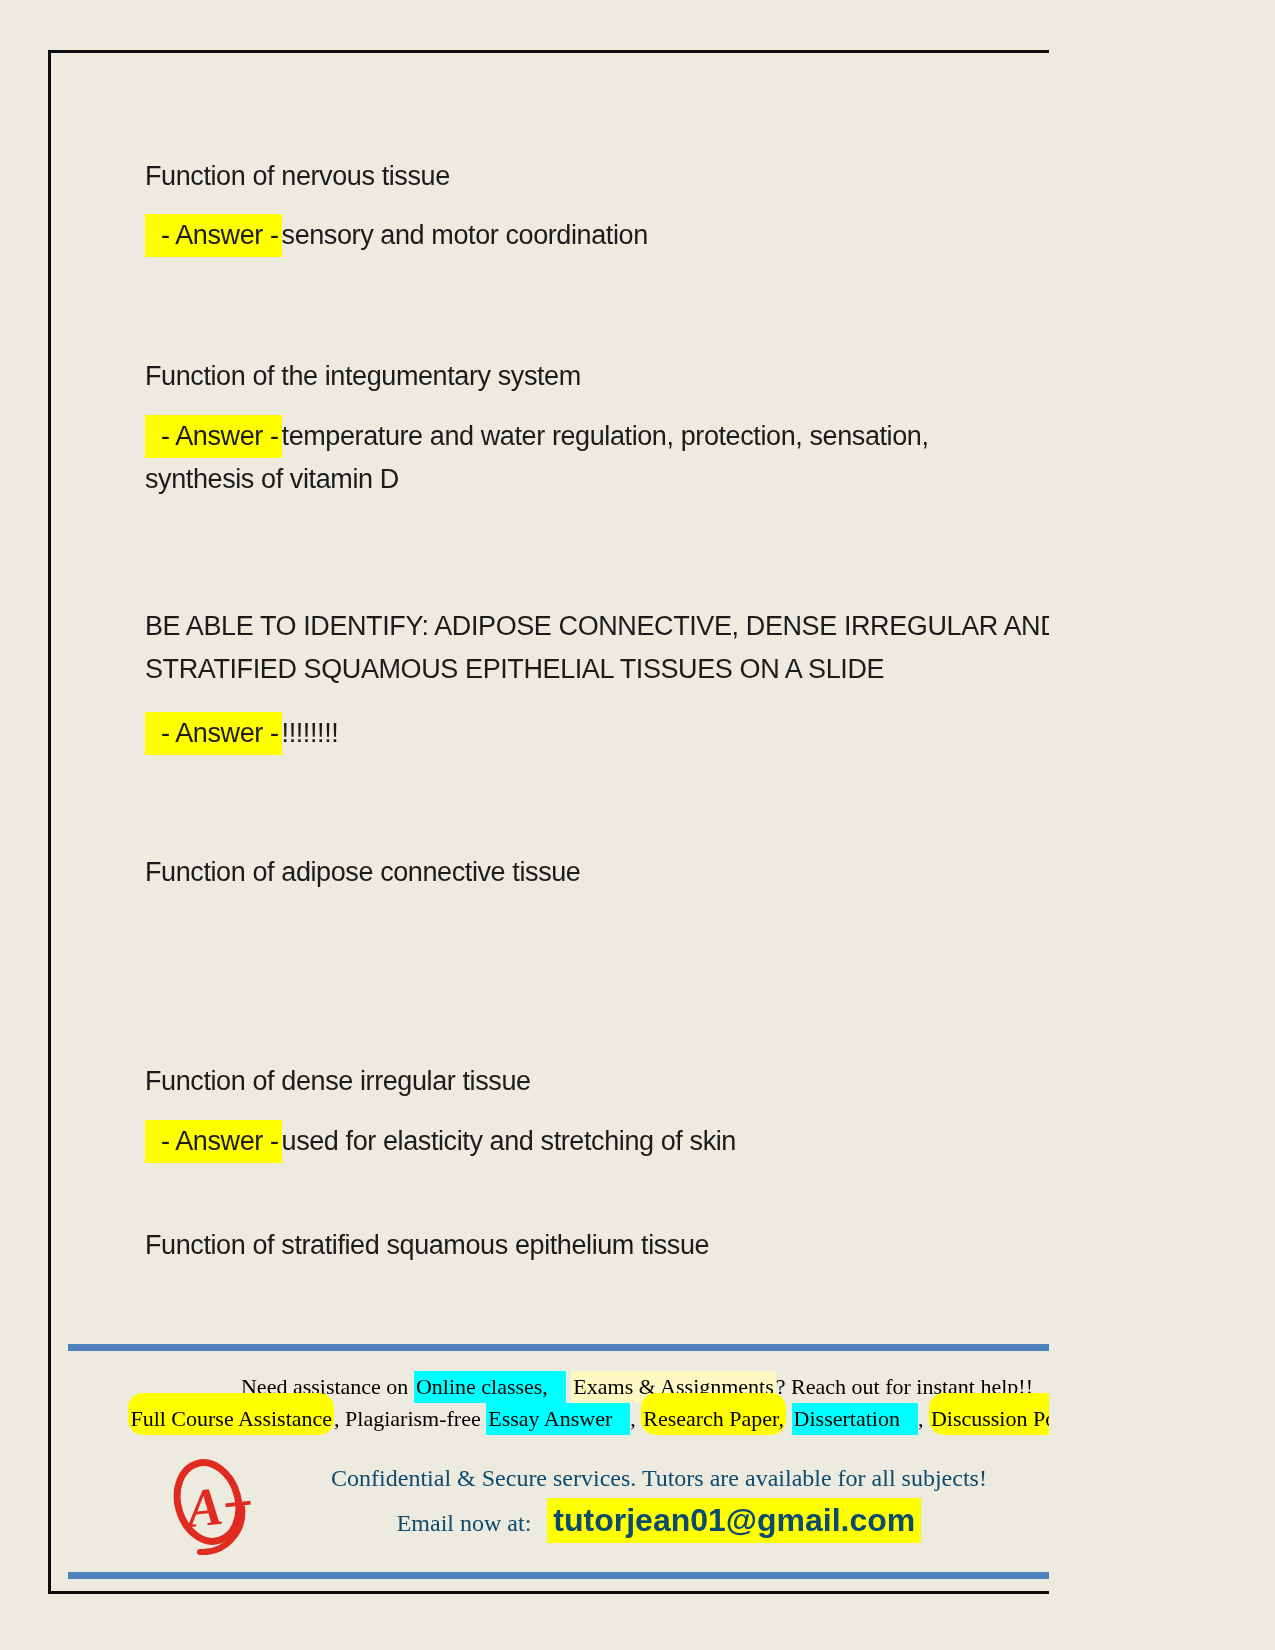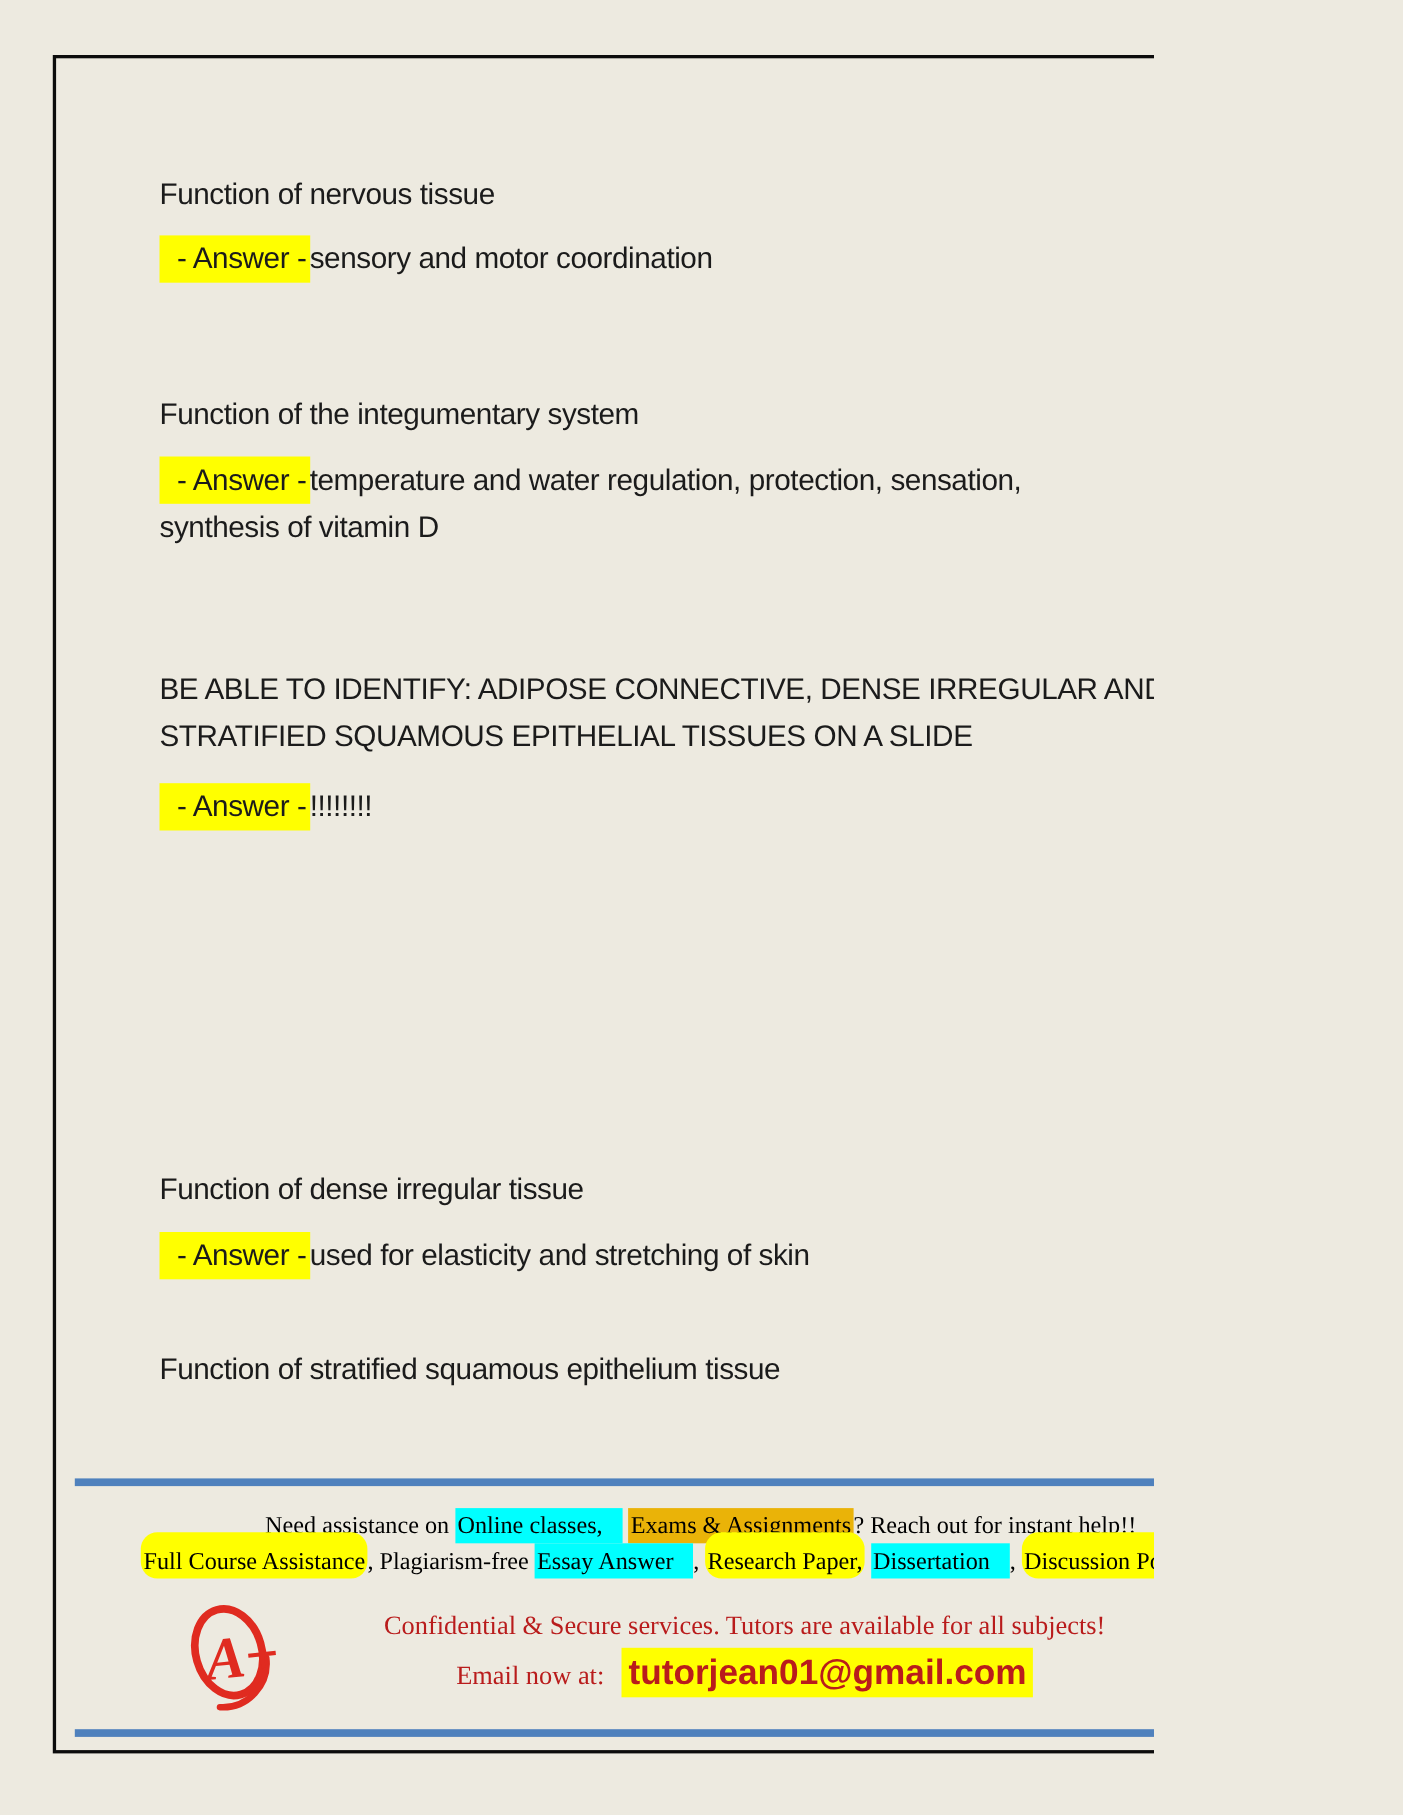--- a/index.html
+++ b/index.html
@@ -40,30 +40,30 @@
     position:absolute;
     left:51px;width:1172px;
     text-align:center;
     font-family:"Liberation Serif", serif;
     font-size:22px;
     line-height:33px;
     color:#000;
   }
   .hl-y{background:#ffff00;padding:13px 2px 4px 2px;border-radius:15px;}
   .hl-c{background:#00ffff;padding:3px 18px 4px 2px;}
-  .hl-g{background:#eab308;padding:3px 2px 4px 2px;}
+  .hl-g{background:#fef9c3;padding:3px 2px 4px 2px;}
   .contact{
     position:absolute;
-    left:51px;width:1172px;
+    left:33px;width:1172px;
     text-align:center;
     padding-left:80px;
     box-sizing:border-box;
     font-family:"Liberation Serif", serif;
     font-size:24px;
-    color:#b91c1c;
+    color:#0c4a6e;
   }
   .email{
     font-family:"Liberation Sans", sans-serif;
     font-weight:bold;
     font-size:32px;
     background:#ffff00;
     padding:4px 6px 5px 6px;
     margin-left:10px;
   }
   .logo{
@@ -83,20 +83,21 @@
   <div class="a" style="top:214px"><span class="hl-ans">- Answer -</span><span class="answer-text">sensory and motor coordination</span></div>
 
   <div class="q" style="top:355px">Function of the integumentary system</div>
   <div class="a" style="top:415px"><span class="hl-ans">- Answer -</span><span class="answer-text">temperature and water regulation, protection, sensation,
 synthesis of vitamin D</span></div>
 
   <div class="q" style="top:605px">BE ABLE TO IDENTIFY: ADIPOSE CONNECTIVE, DENSE IRREGULAR AND
 STRATIFIED SQUAMOUS EPITHELIAL TISSUES ON A SLIDE</div>
   <div class="a" style="top:712px"><span class="hl-ans">- Answer -</span><span class="answer-text">!!!!!!!!</span></div>
 
+  <div class="q" style="top:851px">Function of adipose connective tissue</div>
 
   <div class="q" style="top:1060px">Function of dense irregular tissue</div>
   <div class="a" style="top:1120px"><span class="hl-ans">- Answer -</span><span class="answer-text">used for elasticity and stretching of skin</span></div>
 
   <div class="q" style="top:1224px">Function of stratified squamous epithelium tissue</div>
 
   <div class="rule" style="top:1344px"></div>
 
   <div class="ad-line" style="top:1370px"><span>Need assistance on </span><span class="hl-c">Online classes,</span><span> </span><span class="hl-g">Exams &amp; Assignments</span><span>? Reach out for instant help!!</span></div>
 

